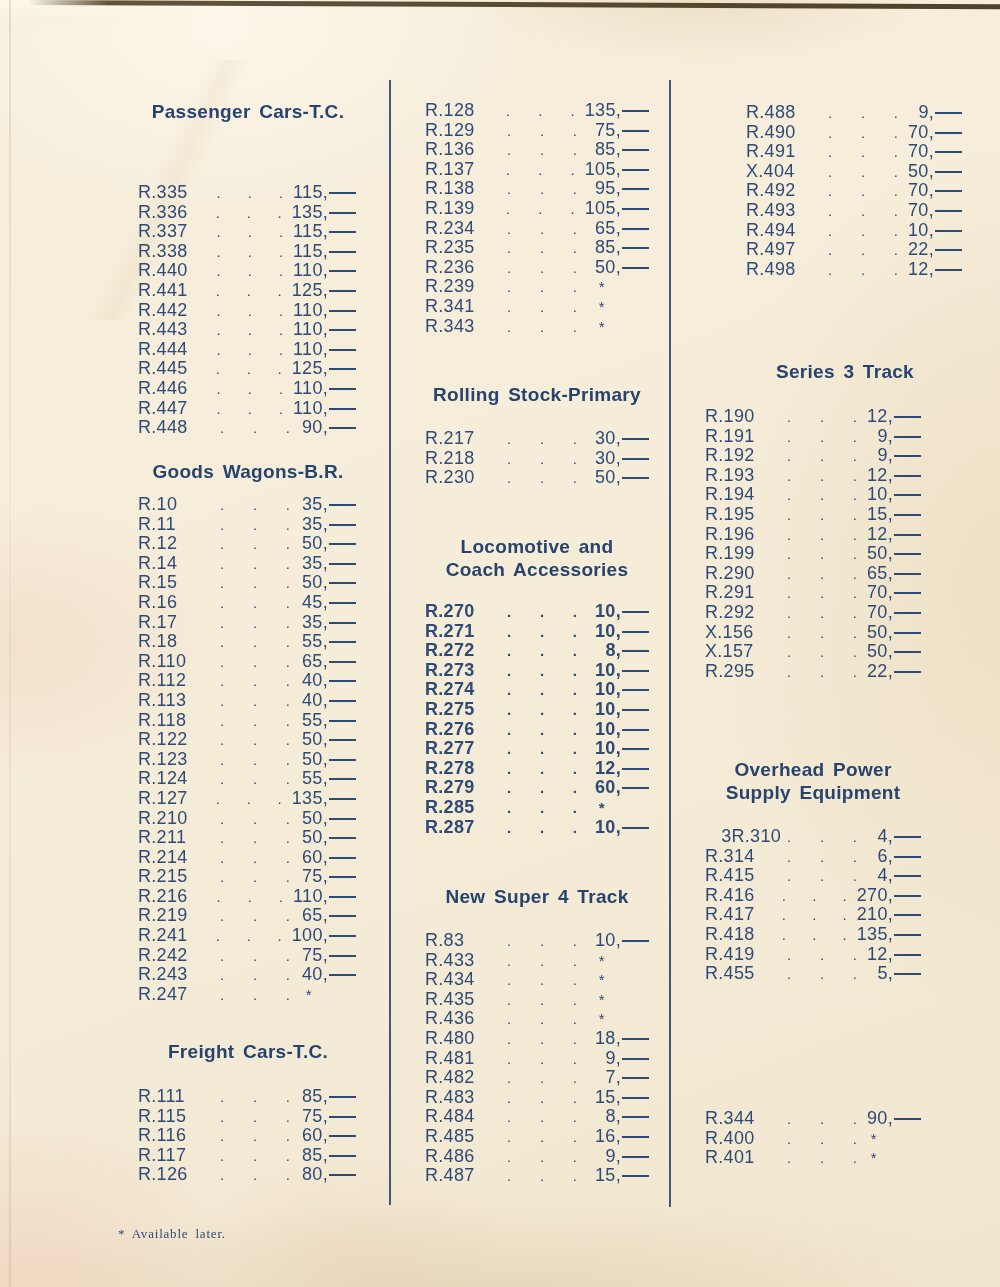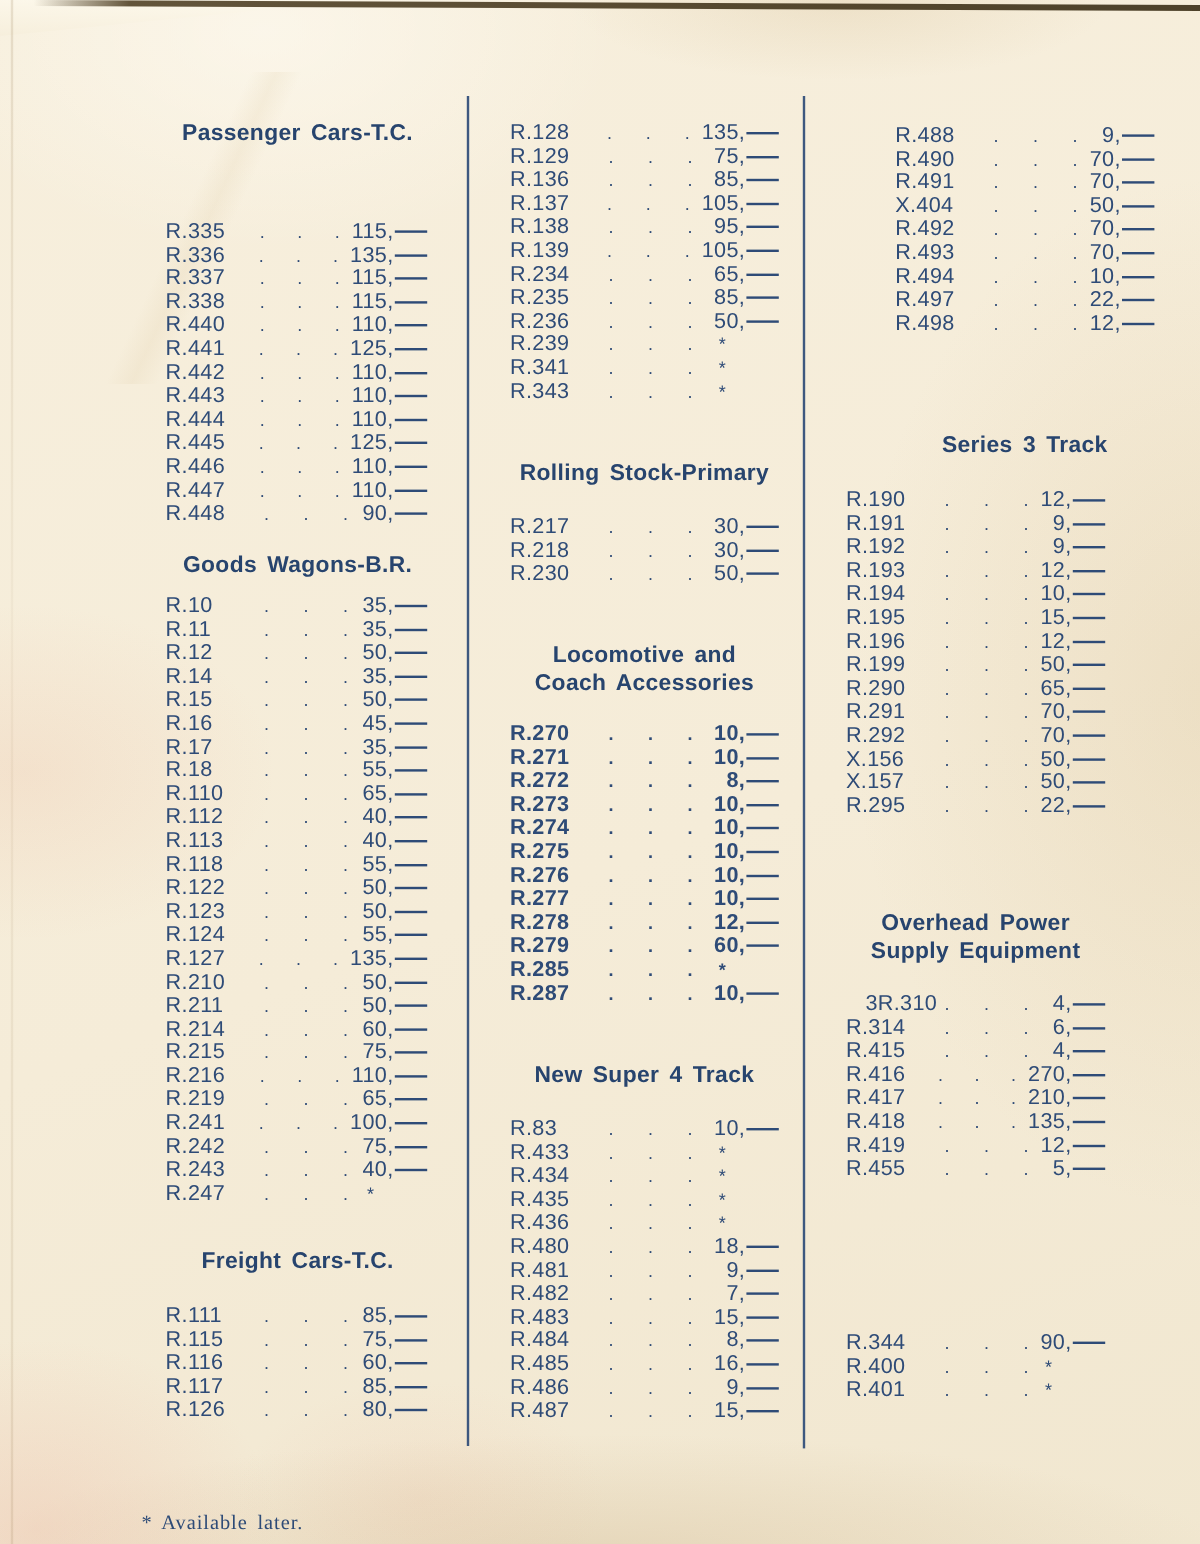--- a/index.html
+++ b/index.html
@@ -41,21 +41,21 @@
   .code.outdent { margin-left:-13px; width:89px;text-align:right; }
   .dots { width:86px; display:flex; justify-content:space-between;
     padding:0 10px 0 6px; box-sizing:border-box; font-size:15px; }
   .dots i { font-style:normal; }
   .price { flex:1; text-align:right; letter-spacing:0.3px; }
   .price .dash { display:inline-block; width:27px; height:2px; background:currentColor;
     margin-left:1px; vertical-align:4px; }
   .price.star { padding-right:44px; font-size:15px; }
 
   .footnote { position:absolute; left:118px; top:1226px; font-family:"Liberation Serif", serif;
-    font-size:17px; color:#2e4b77; letter-spacing:0.8px; word-spacing:3px;margin-top:33px; }
+    font-size:13px; color:#2e4b77; letter-spacing:0.8px; word-spacing:3px; }
 </style>
 </head>
 <body>
 
 <div class="page">
   <div class="corner-sliver"></div>
   <div class="scan-top-edge"></div>
   <div class="left-edge-line"></div>
   <div class="crease"></div>
 
@@ -922,21 +922,21 @@
         <span class="code">R.498</span>
         <span class="dots">
           <i>.</i>
           <i>.</i>
           <i>.</i>
         </span>
         <span class="price">12,<span class="dash"></span></span>
       </div>
     </div>
 
-  <div class="title" style="left:736px; top:360px; width:236px;">Series 3 Track</div>
+  <div class="title" style="left:678px; top:360px; width:236px;text-align:right;">Series 3 Track</div>
   <div class="rows" style="left:705px; top:406px; width:216px;">
       <div class="row">
         <span class="code">R.190</span>
         <span class="dots">
           <i>.</i>
           <i>.</i>
           <i>.</i>
         </span>
         <span class="price">12,<span class="dash"></span></span>
       </div>

